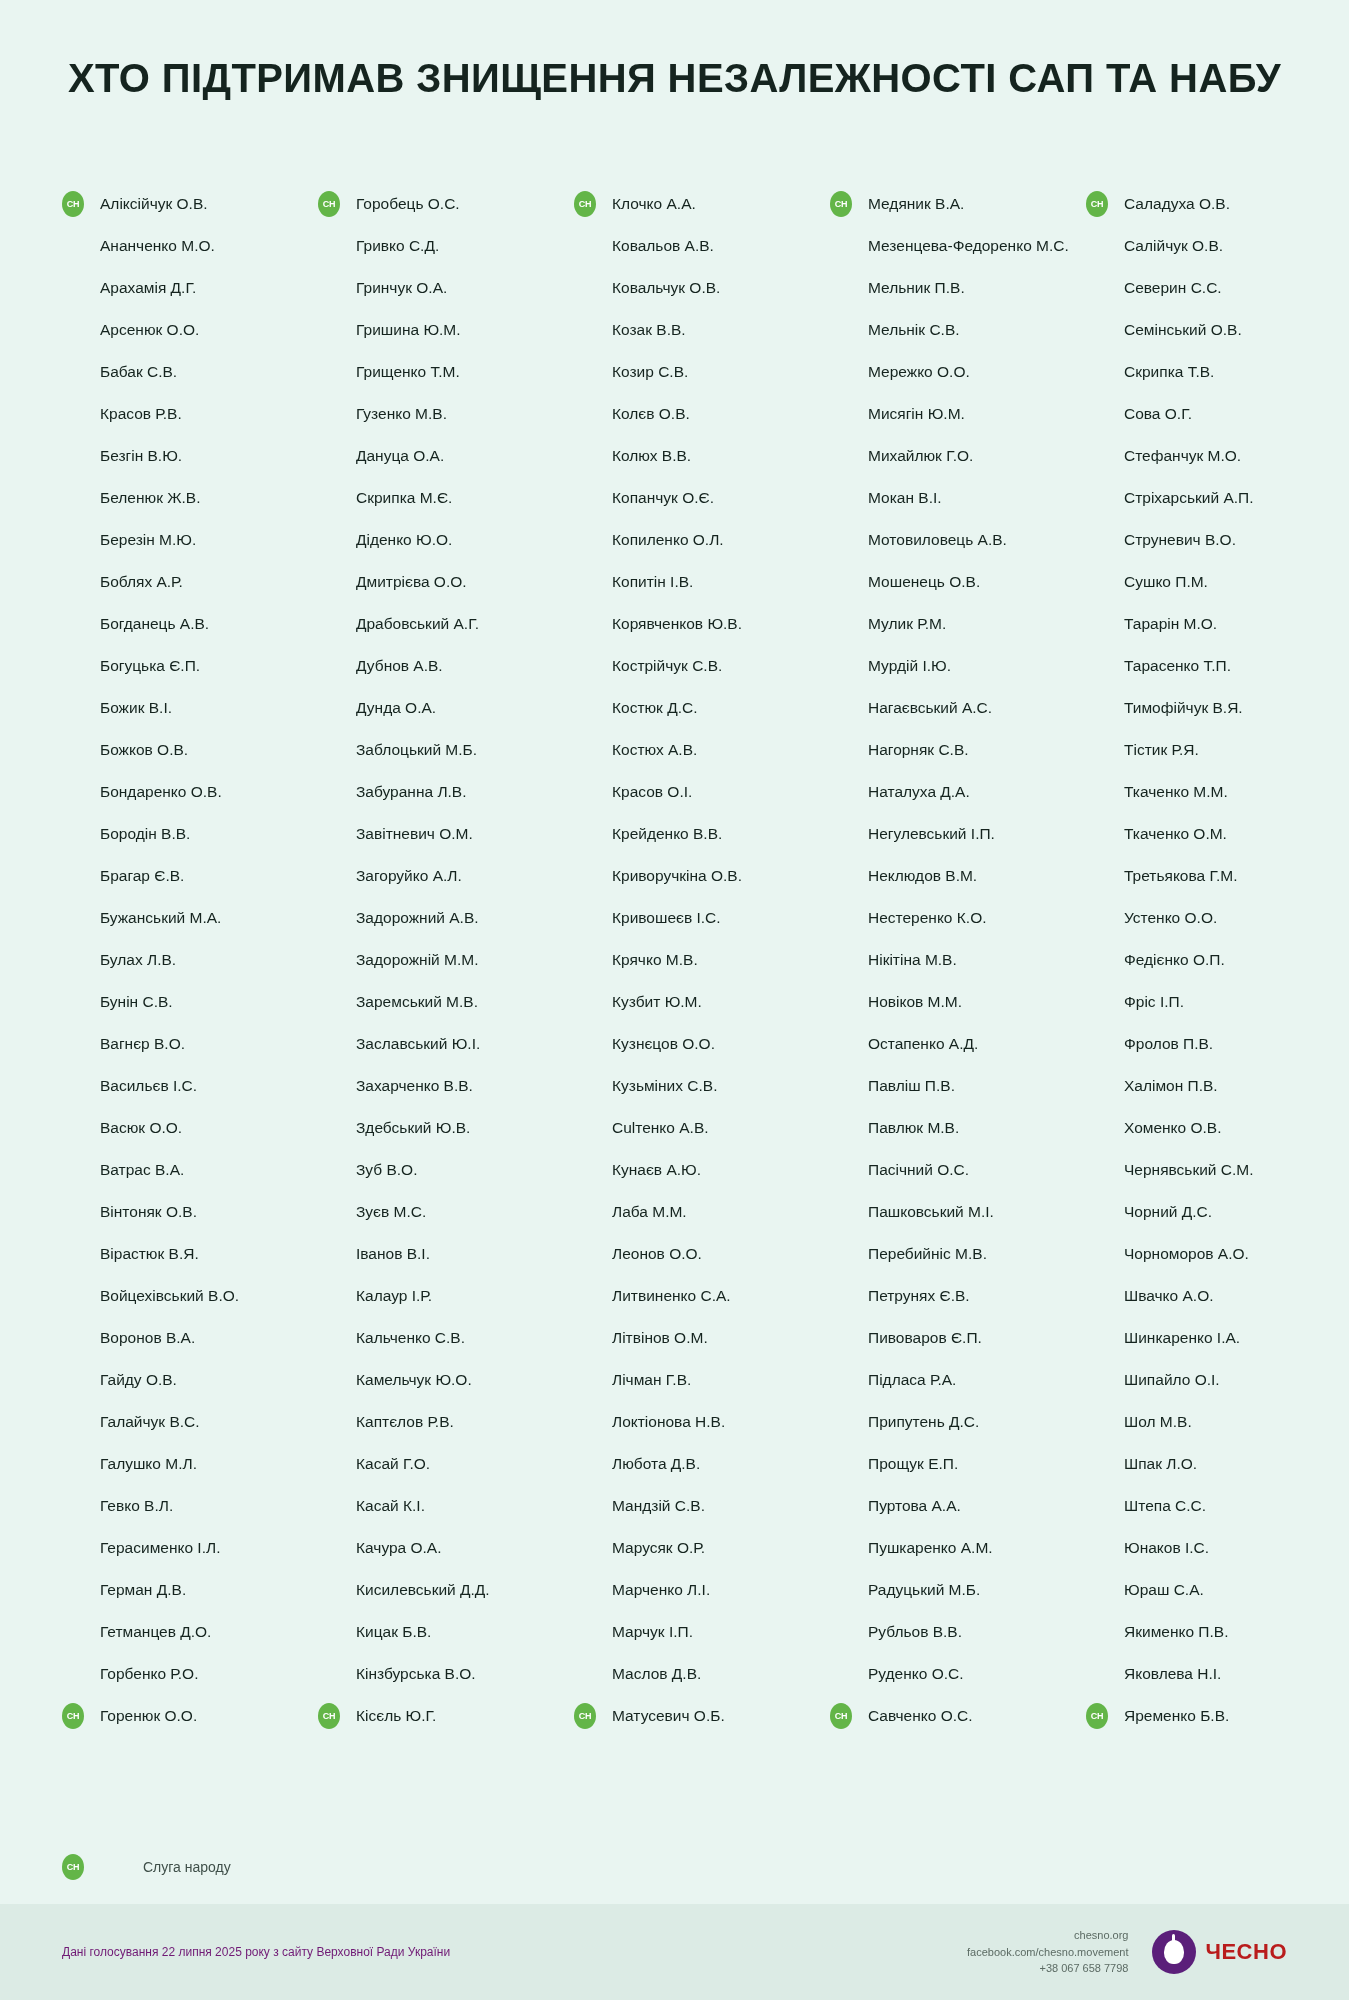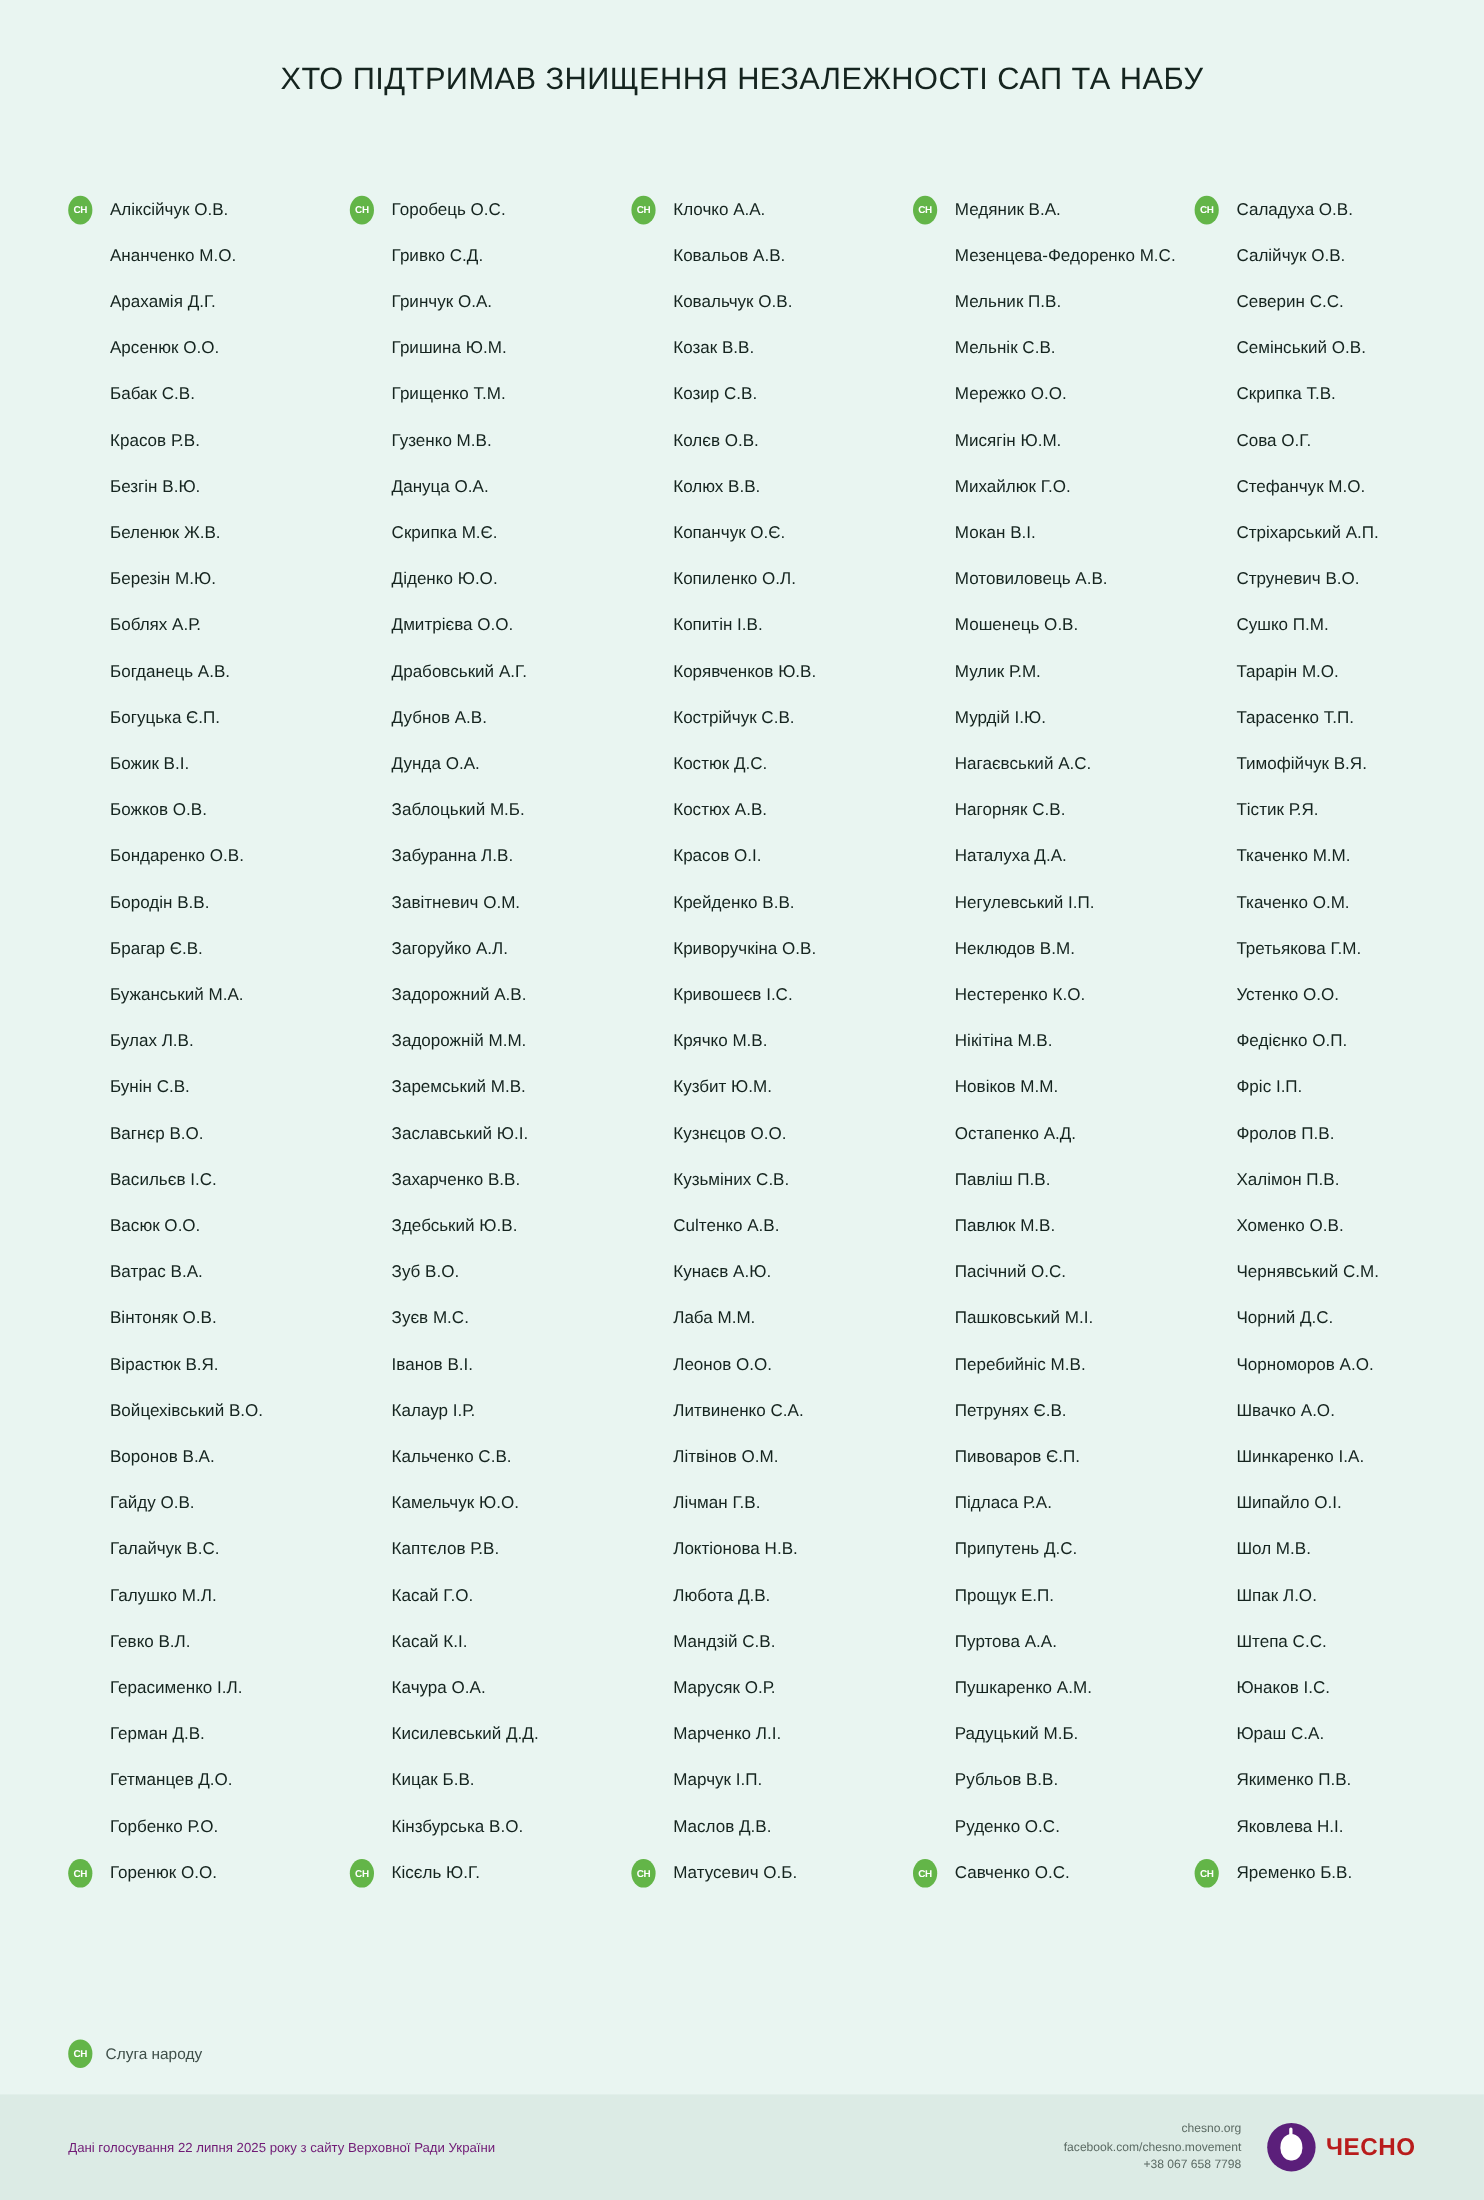--- a/index.html
+++ b/index.html
@@ -20,22 +20,22 @@
     height: 2000px;
     background: #e9f5f1;
     box-sizing: border-box;
     padding: 0;
   }
   .header {
     padding-top: 56px;
     text-align: center;
   }
   .title {
-    font-size: 28px;
-    font-weight: normal;
+    font-size: 40px;
+    font-weight: bold;
     letter-spacing: 0.4px;
     color: #15241f;
     margin: 0 0 22px 0;
     text-transform: uppercase;
     text-align: center;
   }
   .subtitle {
     font-size: 21px;
     font-weight: bold;
     color: #3f4f49;
@@ -93,20 +93,21 @@
     align-items: center;
     gap: 12px;
   }
   .legend .badge {
     position: static;
     transform: none;
   }
   .legend-label {
     font-size: 14px;
     color: #3f4f49;
+    margin-left: 47px;
   }
   .footer {
     position: absolute;
     left: 0;
     right: 0;
     bottom: 0;
     height: 96px;
     background: #dcebe5;
   }
   .footer-inner {

